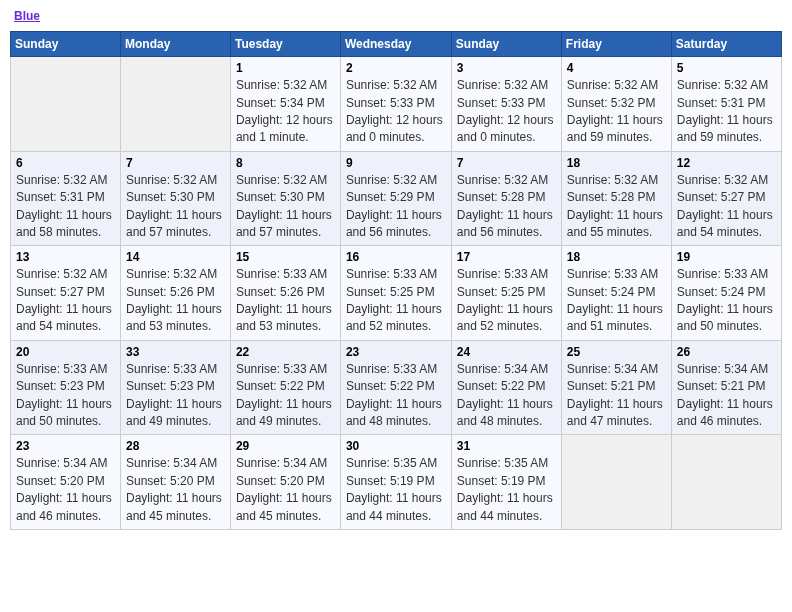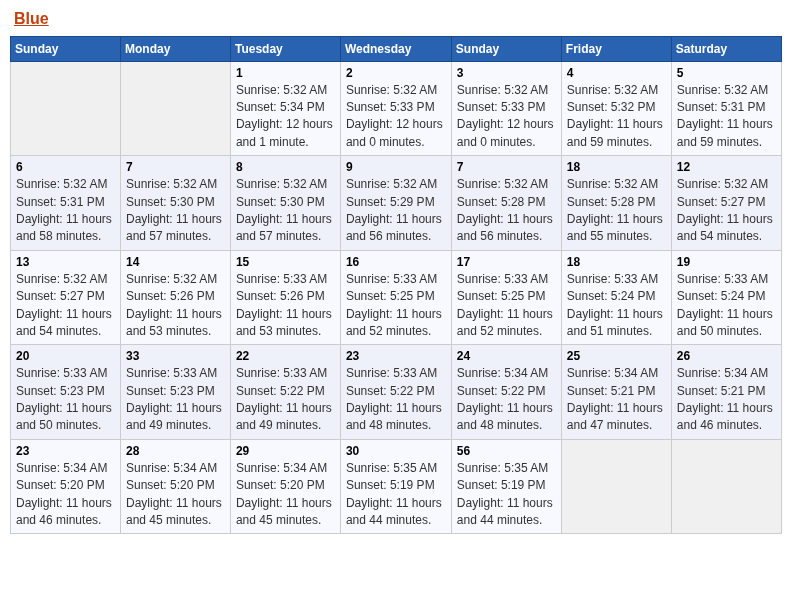--- a/index.html
+++ b/index.html
@@ -91,21 +91,21 @@
     .empty-cell {
       background-color: #f0f0f0 !important;
     }
   </style>
 </head>
 <body>
 
 <div class="header">
   <div class="logo">
     <div>
-      <div class="logo-text" style="color:#c2410c;font-size:16px;text-decoration:underline;">Blue</div>
+      <div class="logo-text" style="color:#6d28d9;font-size:12px;text-decoration:underline;">Blue</div>
     </div>
   </div>
   <div class="title-block">
     <div class="month-title"></div>
     <div class="location-title"></div>
   </div>
 </div>
 
 <table class="calendar">
   <thead>
@@ -335,21 +335,21 @@
 and 45 minutes.</div>
         </td>
         <td>
           <span class="day-num">30</span>
           <div class="day-info" style="white-space: pre-line;">Sunrise: 5:35 AM
 Sunset: 5:19 PM
 Daylight: 11 hours
 and 44 minutes.</div>
         </td>
         <td>
-          <span class="day-num">56</span>
+          <span class="day-num">31</span>
           <div class="day-info" style="white-space: pre-line;">Sunrise: 5:35 AM
 Sunset: 5:19 PM
 Daylight: 11 hours
 and 44 minutes.</div>
         </td>
         <td class="empty-cell"></td>
         <td class="empty-cell"></td>
       </tr>
     </tbody>
 </table>

